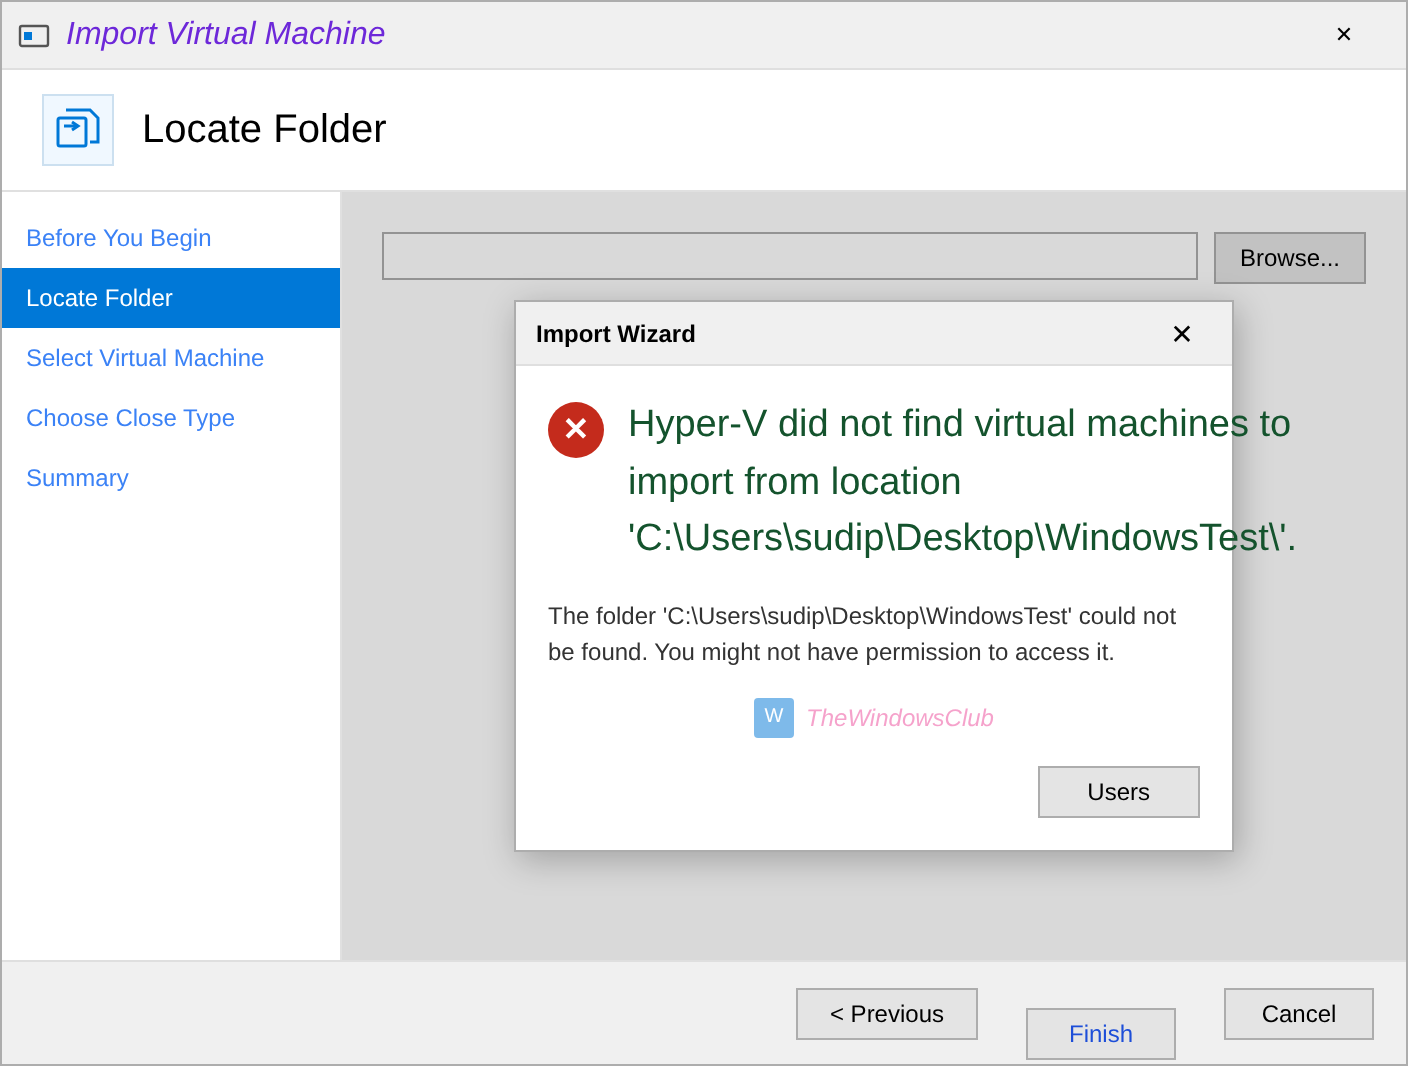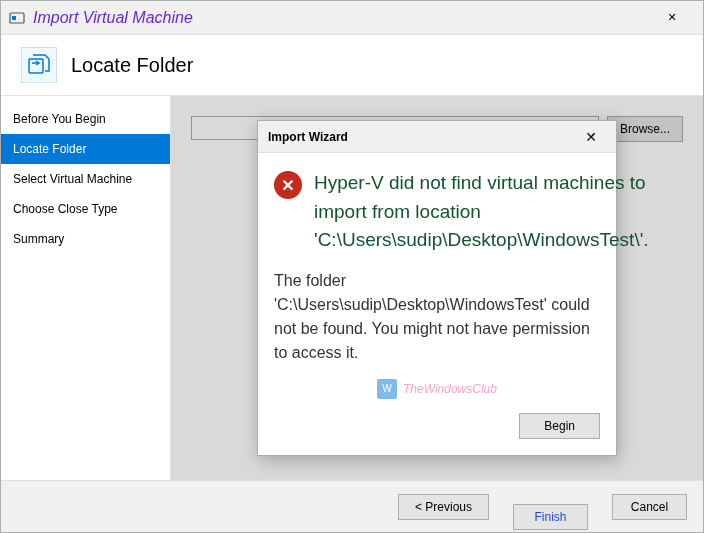--- a/index.html
+++ b/index.html
@@ -103,21 +103,21 @@
     .sidebar {
       width: 170px;
       background: #fff;
       border-right: 1px solid #e0e0e0;
       flex-shrink: 0;
       padding-top: 8px;
     }
     .sidebar-item {
       padding: 8px 12px;
       font-size: 12px;
-      color: #000000;
+      color: #3b82f6;
       cursor: pointer;
       white-space: nowrap;
     }
     .sidebar-item.active {
       background: #0078d7;
       color: #fff;
     }
 
     
     .main-content {
@@ -242,21 +242,21 @@
       flex-shrink: 0;
       margin-top: 2px;
     }
     .dialog-main-message {
       font-size: 19px;
       color: #14532d;
       line-height: 1.5;
       font-weight: 500;
     }
     .dialog-detail-message {
-      font-size: 16px;
+      font-size: 12px;
       color: #333;
       line-height: 1.5;
       margin-bottom: 14px;
     }
     .dialog-watermark {
       display: flex;
       align-items: center;
       justify-content: center;
       margin-bottom: 14px;
       gap: 6px;
@@ -348,21 +348,21 @@
             <div class="dialog-error-row">
               <div class="error-icon-circle">✕</div>
               <span class="dialog-main-message">Hyper-V did not find virtual machines to import from location 'C:\Users\sudip\Desktop\WindowsTest\'.</span>
             </div>
             <div class="dialog-detail-message">The folder 'C:\Users\sudip\Desktop\WindowsTest' could not be found. You might not have permission to access it.</div>
             <div class="dialog-watermark">
               <div class="watermark-logo">W</div>
               <span class="watermark-text">TheWindowsClub</span>
             </div>
             <div class="dialog-footer">
-              <button class="dialog-close-action">Begin</button>
+              <button class="dialog-close-action">Users</button>
             </div>
           </div>
         </div>
       </div>
 
     </div>
   </div>
 
   <div class="footer">
     <button class="footer-btn">&lt; Previous</button>

